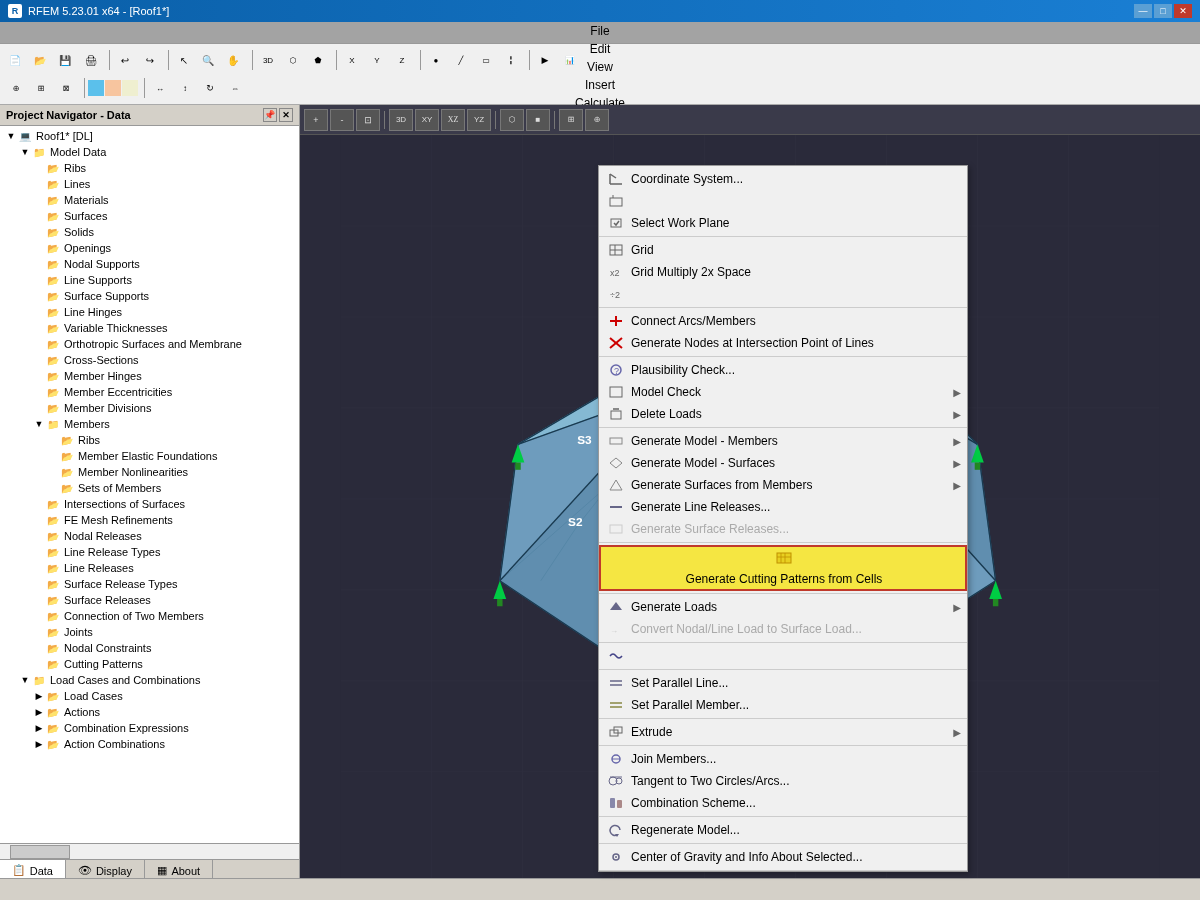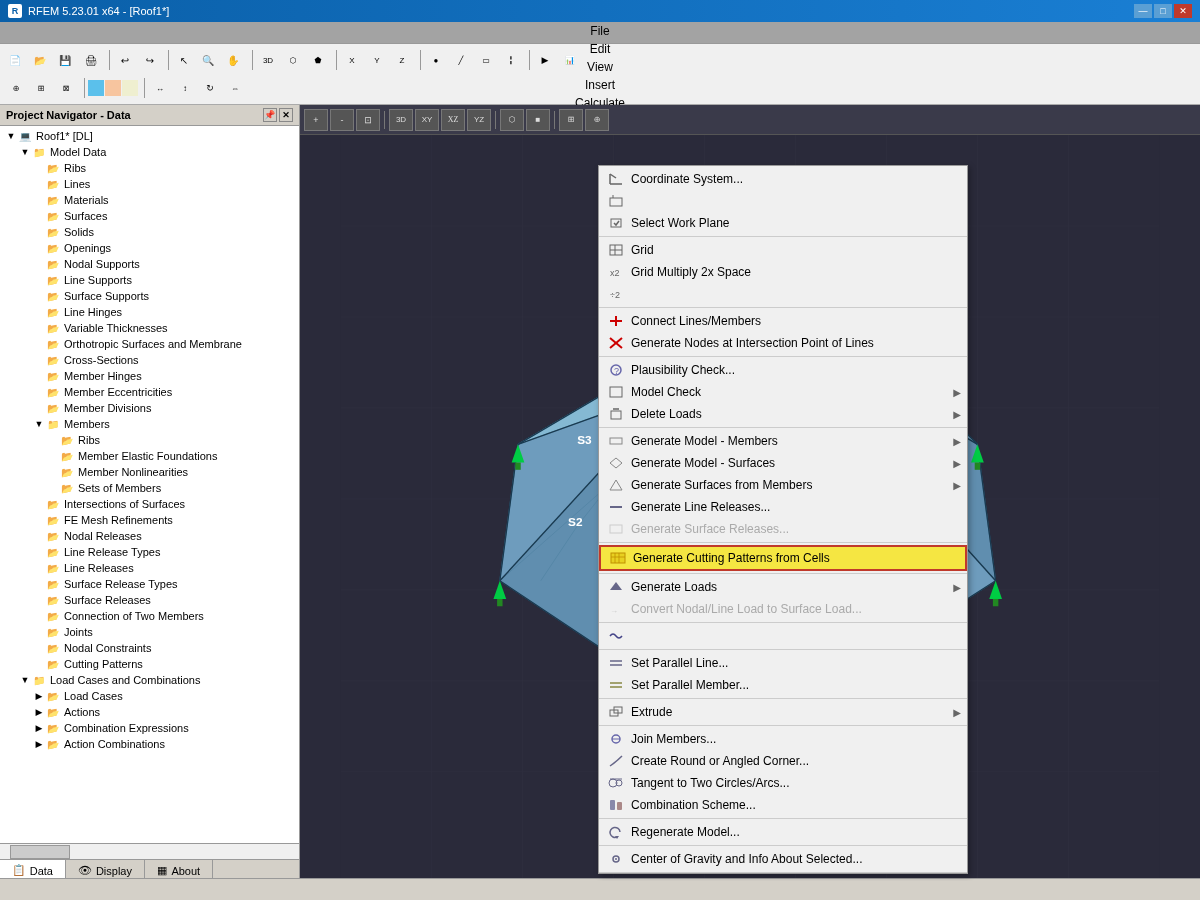--- a/index.html
+++ b/index.html
@@ -184,20 +184,21 @@
       align-items: center;
       padding: 3px 6px 3px 8px;
       cursor: pointer;
       gap: 6px;
       min-height: 22px;
     }
     .menu-row.highlighted {
       background: #f5e642;
       border: 2px solid #c0392b;
       color: black;
+      flex-direction: column;
     }
     .menu-row.disabled { color: #aaa; cursor: default; }
     .menu-icon { width: 18px; height: 16px; display: flex; align-items: center; justify-content: center; flex-shrink: 0; }
     .menu-label { flex: 1; }
     .menu-arrow { font-size: 10px; color: #666; }
 
     
     .status-bar {
       height: 22px;
       background: #d4d0c8;
@@ -800,21 +801,21 @@
       </div>
 
       <div class="menu-section">
         <div class="menu-row">
           <span class="menu-icon">
             <svg width="16" height="14" viewBox="0 0 16 14">
                 <line x1="2" y1="7" x2="14" y2="7" stroke="#c00" stroke-width="2"></line>
                 <line x1="8" y1="2" x2="8" y2="12" stroke="#c00" stroke-width="2"></line>
               </svg>
           </span>
-          <span class="menu-label">Connect Lines/Members</span>
+          <span class="menu-label">Connect Arcs/Members</span>
         </div>
         <div class="menu-row">
           <span class="menu-icon">
             <svg width="16" height="14" viewBox="0 0 16 14">
                 <line x1="2" y1="12" x2="14" y2="2" stroke="#c00" stroke-width="2"></line>
                 <line x1="2" y1="2" x2="14" y2="12" stroke="#c00" stroke-width="2"></line>
               </svg>
           </span>
           <span class="menu-label">Generate Nodes at Intersection Point of Lines</span>
         </div>
@@ -981,28 +982,20 @@
             <svg width="16" height="14" viewBox="0 0 16 14">
                 <circle cx="8" cy="7" r="4" fill="none" stroke="#66a" stroke-width="1.5"></circle>
                 <line x1="4" y1="7" x2="12" y2="7" stroke="#66a" stroke-width="1"></line>
               </svg>
           </span>
           <span class="menu-label">Join Members...</span>
         </div>
         <div class="menu-row">
           <span class="menu-icon">
             <svg width="16" height="14" viewBox="0 0 16 14">
-                <path d="M2,12 Q8,8 14,2" fill="none" stroke="#668" stroke-width="1.5"></path>
-              </svg>
-          </span>
-          <span class="menu-label">Create Round or Angled Corner...</span>
-        </div>
-        <div class="menu-row">
-          <span class="menu-icon">
-            <svg width="16" height="14" viewBox="0 0 16 14">
                 <circle cx="5" cy="7" r="4" fill="none" stroke="#668" stroke-width="1"></circle>
                 <circle cx="11" cy="7" r="3" fill="none" stroke="#668" stroke-width="1"></circle>
                 <line x1="2" y1="3" x2="14" y2="3" stroke="#668" stroke-width="1"></line>
               </svg>
           </span>
           <span class="menu-label">Tangent to Two Circles/Arcs...</span>
         </div>
         <div class="menu-row">
           <span class="menu-icon">
             <svg width="16" height="14" viewBox="0 0 16 14">

